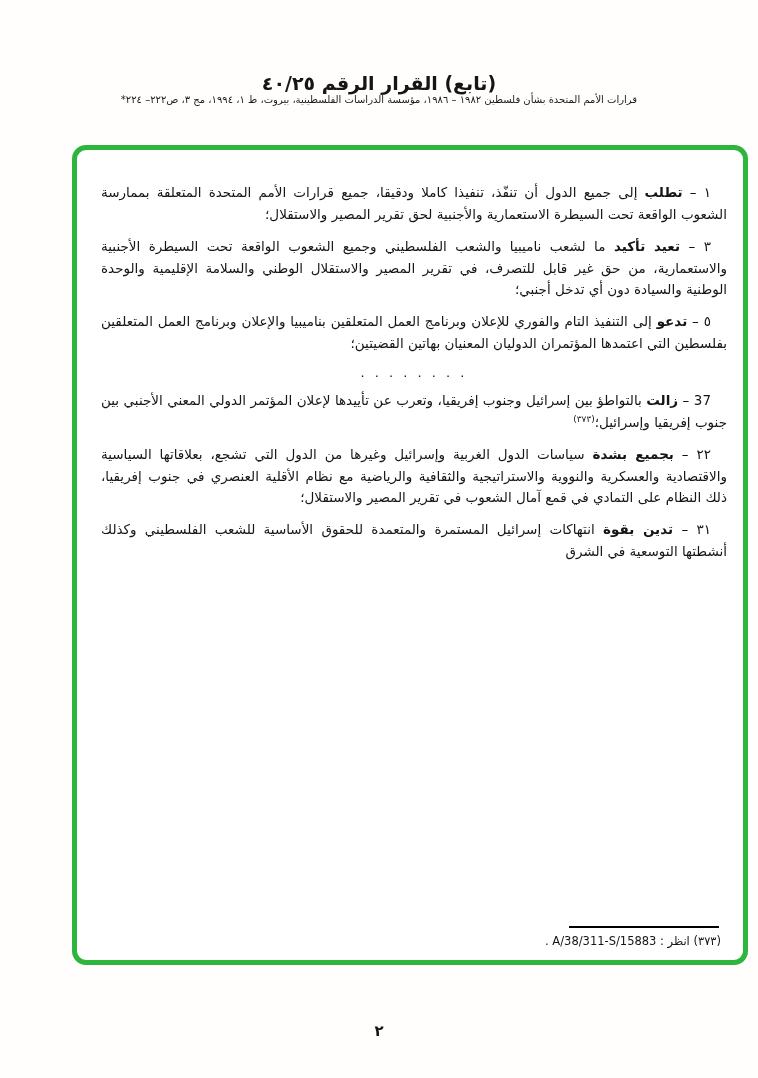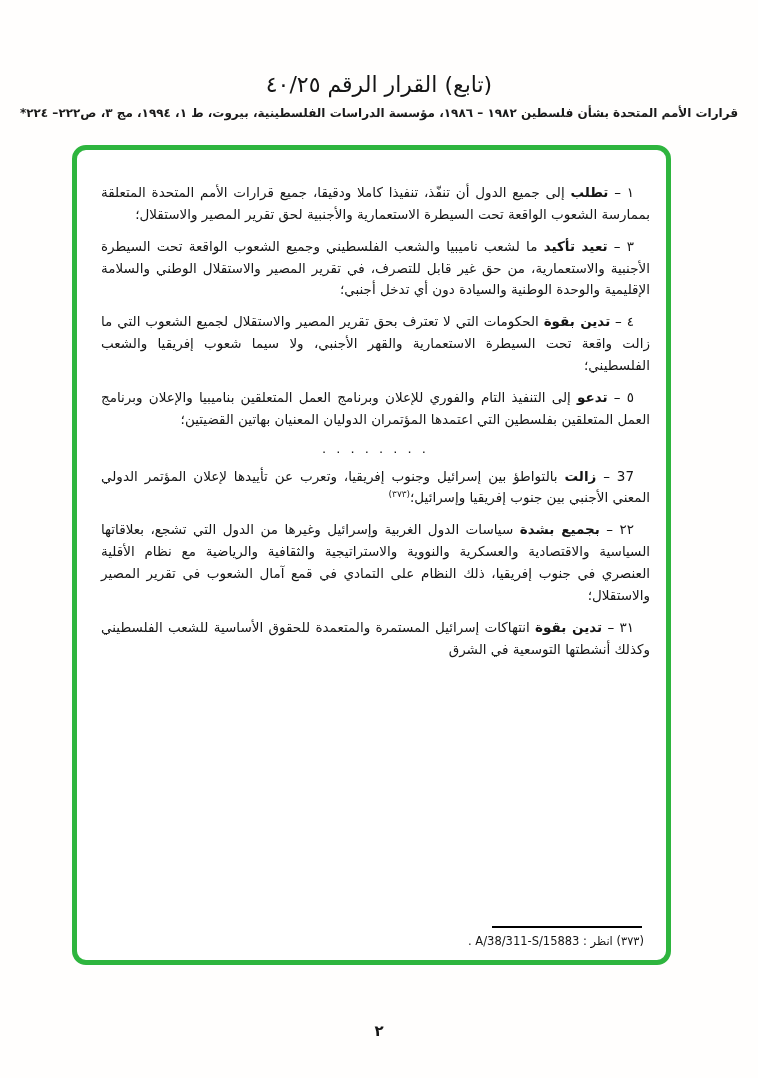--- a/index.html
+++ b/index.html
@@ -14,36 +14,35 @@
     width: 758px;
     height: 1078px;
     background: #fffefd;
   }
   .header {
     padding-top: 72px;
     text-align: center;
   }
   .title {
     direction: rtl;
-    font-size: 22px;
-    font-weight: 400;
+    font-size: 19px;
+    font-weight: 700;
     letter-spacing: 0.2px;
   }
   .source-line {
     direction: rtl;
-    font-size: 12px;
-    font-weight: 700;
-    margin-top: 9px;
+    font-size: 10px;
+    font-weight: 400;
     color: #1a1a1a;
   }
   .frame {
     position: absolute;
     left: 72px;
     top: 145px;
-    width: 599px;
+    width: 676px;
     height: 820px;
     background: #ffffff;
     border: 5px solid #2eb53e;
     border-radius: 14px;
     padding: 32px 16px 16px 24px;
     overflow: hidden;
   }
   .content {
     direction: rtl;
     width: 100%;
@@ -109,21 +108,20 @@
   </div>
 
   <div class="frame">
     <div class="content">
 
       <p class="para"><span class="num">١ –</span> <span class="lead">تطلب</span> <span class="ptext">إلى جميع الدول أن تنفّذ، تنفيذا كاملا ودقيقا، جميع قرارات الأمم المتحدة المتعلقة بممارسة الشعوب الواقعة تحت السيطرة الاستعمارية والأجنبية لحق تقرير المصير والاستقلال؛</span></p>
 
 
       <p class="para"><span class="num">٣ –</span> <span class="lead">تعيد تأكيد</span> <span class="ptext">ما لشعب ناميبيا والشعب الفلسطيني وجميع الشعوب الواقعة تحت السيطرة الأجنبية والاستعمارية، من حق غير قابل للتصرف، في تقرير المصير والاستقلال الوطني والسلامة الإقليمية والوحدة الوطنية والسيادة دون أي تدخل أجنبي؛</span></p>
 
-      <p class="para"><span class="num">٤ –</span> <span class="lead">تدين بقوة</span> <span class="ptext">الحكومات التي لا تعترف بحق تقرير المصير والاستقلال لجميع الشعوب التي ما زالت واقعة تحت السيطرة الاستعمارية والقهر الأجنبي، ولا سيما شعوب إفريقيا والشعب الفلسطيني؛</span></p>
 
       <p class="para"><span class="num">٥ –</span> <span class="lead">تدعو</span> <span class="ptext">إلى التنفيذ التام والفوري للإعلان وبرنامج العمل المتعلقين بناميبيا والإعلان وبرنامج العمل المتعلقين بفلسطين التي اعتمدها المؤتمران الدوليان المعنيان بهاتين القضيتين؛</span></p>
 
       <div class="ellipsis-separator">. . . . . . . .</div>
 
       <p class="para"><span class="num">37 –</span> <span class="lead">زالت</span> <span class="ptext">بالتواطؤ بين إسرائيل وجنوب إفريقيا، وتعرب عن تأييدها لإعلان المؤتمر الدولي المعني الأجنبي بين جنوب إفريقيا وإسرائيل؛</span><sup class="fnref">(٣٧٣)</sup></p>
 
       <p class="para"><span class="num">٢٢ –</span> <span class="lead">بجميع بشدة</span> <span class="ptext">سياسات الدول الغربية وإسرائيل وغيرها من الدول التي تشجع، بعلاقاتها السياسية والاقتصادية والعسكرية والنووية والاستراتيجية والثقافية والرياضية مع نظام الأقلية العنصري في جنوب إفريقيا، ذلك النظام على التمادي في قمع آمال الشعوب في تقرير المصير والاستقلال؛</span></p>
 
       <p class="para"><span class="num">٣١ –</span> <span class="lead">تدين بقوة</span> <span class="ptext">انتهاكات إسرائيل المستمرة والمتعمدة للحقوق الأساسية للشعب الفلسطيني وكذلك أنشطتها التوسعية في الشرق</span></p>

